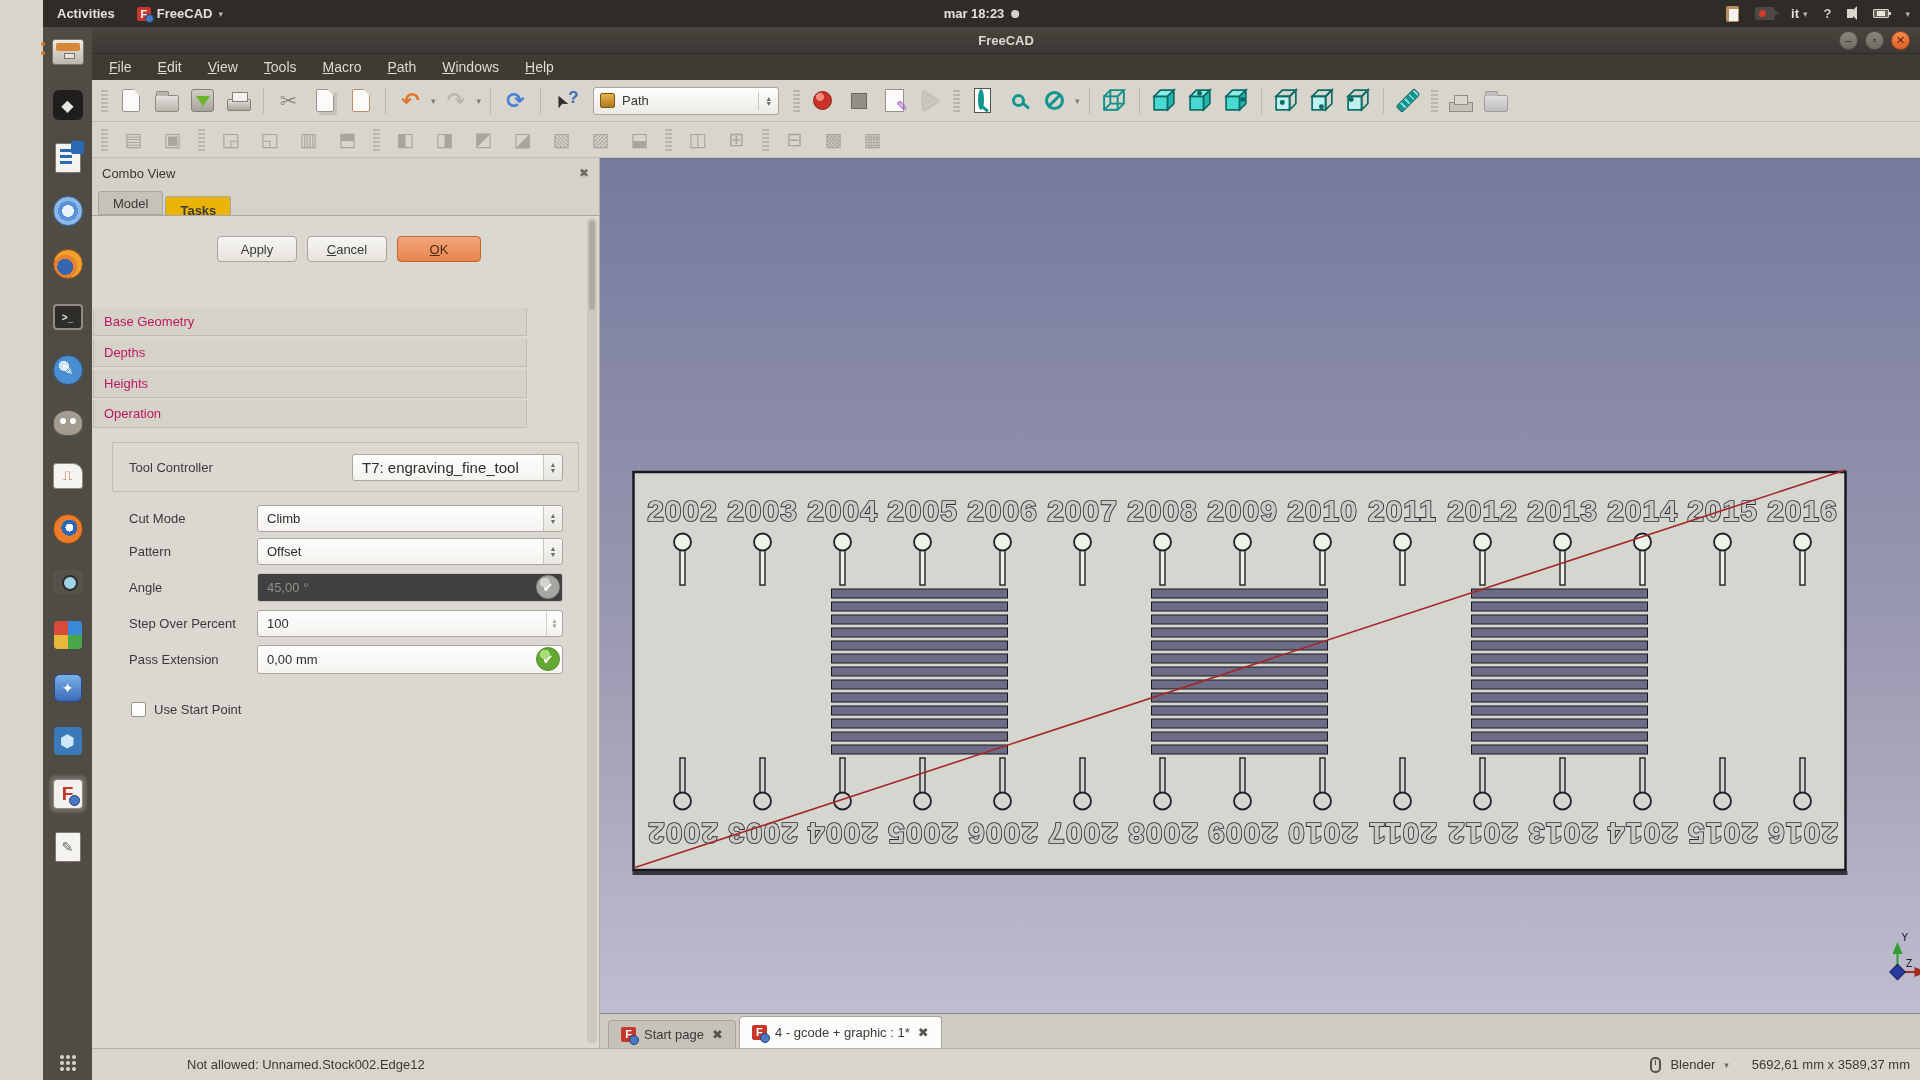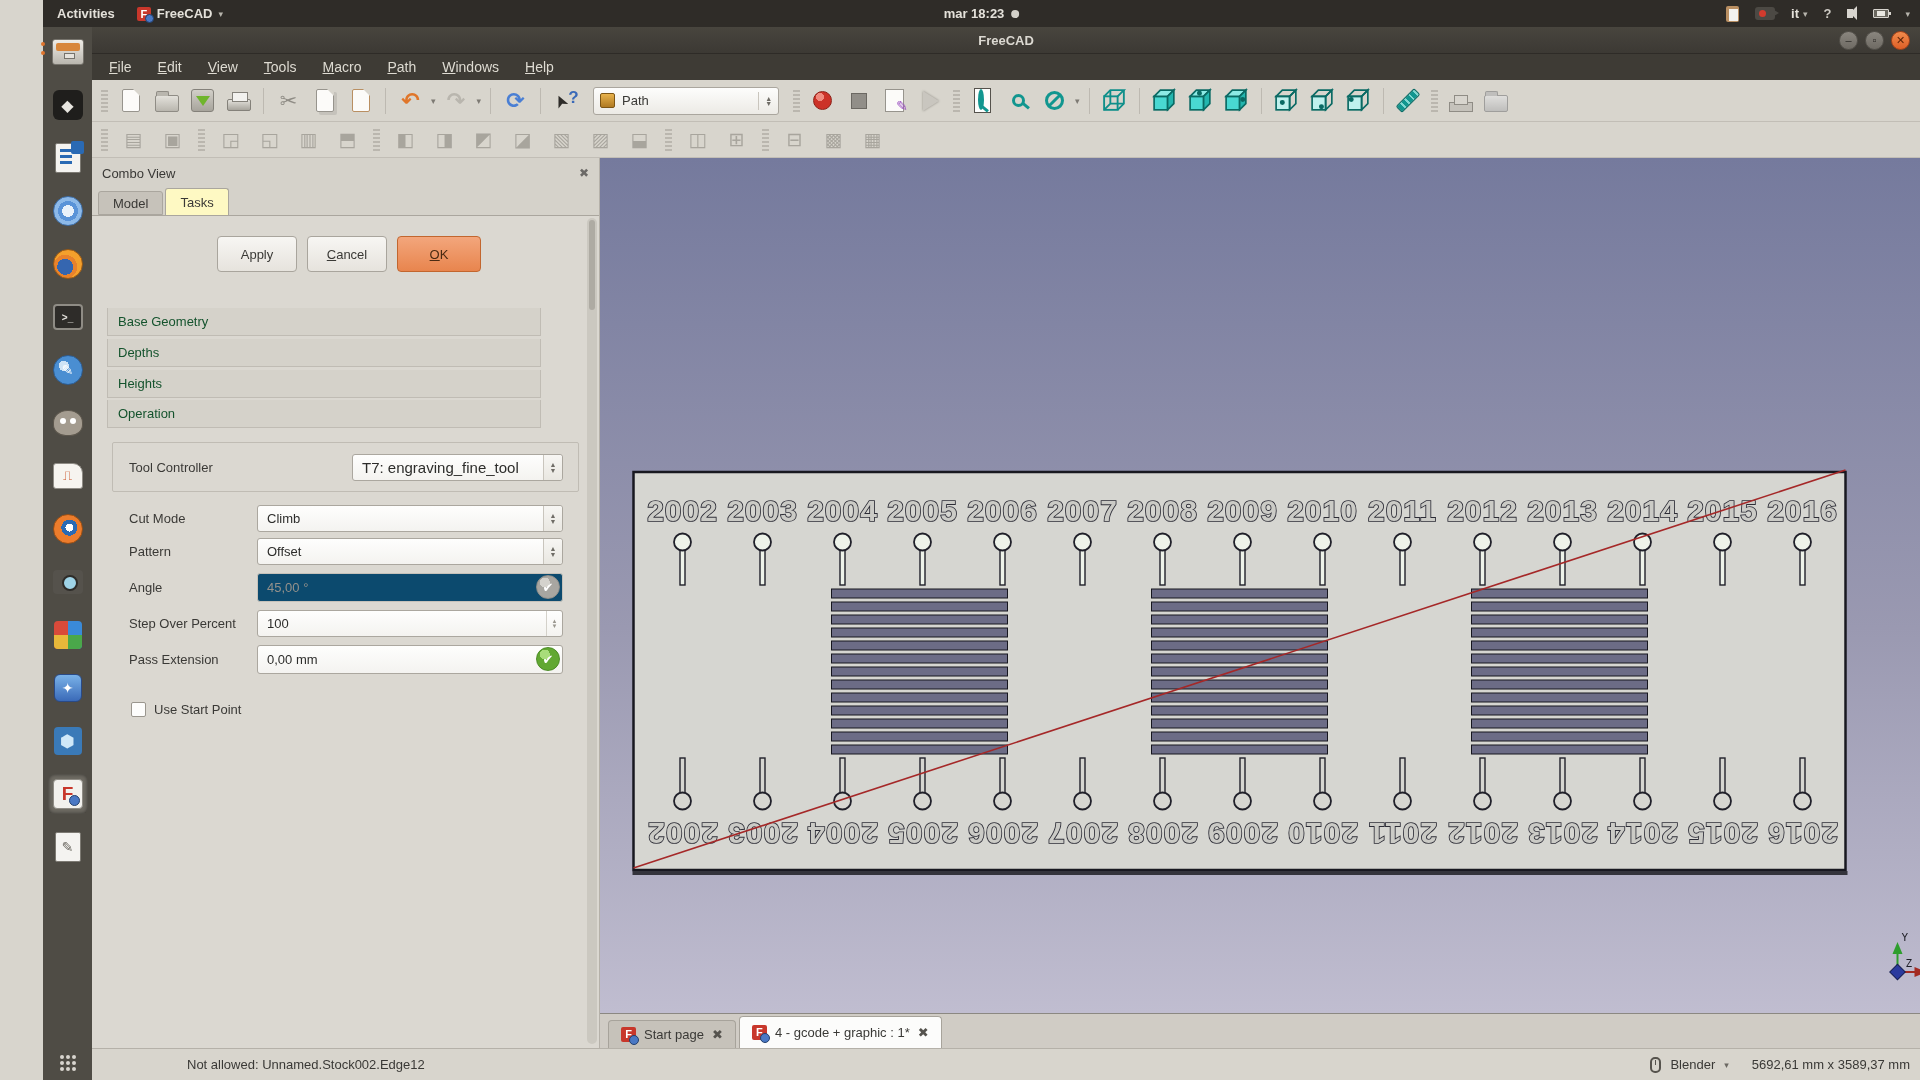--- a/index.html
+++ b/index.html
@@ -122,33 +122,33 @@
 
   
   .main { flex:1; display:flex; min-height:0; }
 
   
   .combo-panel { width:508px; flex:0 0 508px; background:#d5d2ca; position:relative; border-right:1px solid #b5b1a9; }
   .cv-header { position:absolute; top:0; left:0; right:0; height:30px; display:flex; align-items:center; padding:0 10px; }
   .cv-close { margin-left:auto; color:#6b6966; font-size:12px; }
   .cv-tabs { position:absolute; top:30px; left:6px; height:27px; display:flex; }
   .cv-tab { padding:0 14px; display:flex; align-items:center; border:1px solid #aaa69e; background:#c6c2ba; color:#3a3936; border-radius:3px 3px 0 0; margin-right:2px; height:24px; margin-top:3px; }
-  .cv-tab.active { background:#fef9c3; height:27px; margin-top:0; border-bottom:none; font-weight:normal; }
+  .cv-tab.active { background:#eab308; height:27px; margin-top:8px; border-bottom:none; font-weight:bold; }
   .tasks-area { position:absolute; top:57px; left:0; right:0; bottom:0; background:#dbd8d1; border-top:1px solid #aaa69e; }
-  .btn { position:absolute; height:36px; border:1px solid #a9a59d; border-radius:4px; background:linear-gradient(#f7f6f3,#e6e3dd); display:flex; align-items:center; justify-content:center; font-size:13px; color:#3a3936; }
+  .btn { position:absolute; height:26px; border:1px solid #a9a59d; border-radius:4px; background:linear-gradient(#f7f6f3,#e6e3dd); display:flex; align-items:center; justify-content:center; font-size:13px; color:#3a3936; }
   .btn-ok { background:linear-gradient(#f3a67c,#e8854e); border-color:#c2662f; color:#4a2a12; }
   .pocket-header { position:absolute; left:15px; width:478px; height:26px; top:121px; background:linear-gradient(#f2a577,#e8814b); border:1px solid #c2662f; border-radius:3px 3px 0 0; display:flex; align-items:center; gap:7px; padding:0 7px; color:#fff; font-weight:bold; text-shadow:0 1px 1px #9c4f1e; }
   .pocket-ico { width:15px; height:15px; border:1px solid #1c4c30; border-radius:2px; background:repeating-linear-gradient(#7fc89a 0 2px, #2e7d4f 2px 4px); }
   .pocket-collapse { margin-left:auto; width:16px; height:16px; background:#e8c9b4; border-radius:2px; color:#5e3a1e; font-size:9px; display:flex; align-items:center; justify-content:center; }
-  .acc-section { position:absolute; left:15px; width:434px; height:28px; background:#d5d2ca; border:1px solid #c0bcb4; border-top:none; display:flex; align-items:center; padding-left:10px; color:#14532d; }
+  .acc-section { position:absolute; left:1px; width:434px; height:28px; background:#d5d2ca; border:1px solid #c0bcb4; border-top:none; display:flex; align-items:center; padding-left:10px; color:#be185d; }
   .groupbox { position:absolute; left:20px; width:467px; height:50px; top:283px; border:1px solid #c0bcb4; border-radius:2px; }
   .field-label { position:absolute; left:37px; display:flex; align-items:center; color:#3a3936; }
   .combo-field, .edit-field { position:absolute; background:linear-gradient(#fefefd,#f4f3f0); border:1px solid #aba79f; border-radius:3px; display:flex; align-items:center; padding-left:9px; color:#2d2d2b; }
   .combo-spin { margin-left:auto; align-self:stretch; width:19px; border-left:1px solid #c9c5bd; display:flex; flex-direction:column; align-items:center; justify-content:center; font-size:7px; color:#6f6c66; line-height:6px; background:linear-gradient(#f7f6f3,#e9e7e1); border-radius:0 3px 3px 0; }
-  .edit-field.disabled { background:#0c4a6e; border-color:#c6c2ba; color:#94918b; }
+  .edit-field.disabled { background:#404040; border-color:#c6c2ba; color:#94918b; }
   .check-badge { position:absolute; width:24px; height:24px; border-radius:50%; display:flex; align-items:center; justify-content:center; color:#fff; font-size:13px; font-weight:bold; }
   .check-green { background:radial-gradient(circle at 35% 30%, #a8dd7a 0 5px, #62a832 5px); border:1px solid #4c8c26; }
   .check-grey { background:radial-gradient(circle at 35% 30%, #d4d2cd 0 5px, #a8a6a1 5px); border:1px solid #908e89; }
   .spin-small { margin-left:auto; width:16px; align-self:stretch; border-left:1px solid #d4d1ca; display:flex; flex-direction:column; align-items:center; justify-content:center; font-size:6px; color:#9a978f; line-height:5px; }
   .checkbox { position:absolute; width:15px; height:15px; background:#fdfdfc; border:1px solid #9a968e; border-radius:2px; }
   .cv-scrollbar { position:absolute; right:2px; top:60px; bottom:4px; width:10px; background:#cbc8c0; border-radius:5px; }
   .cv-scrollbar::before { content:""; position:absolute; left:2px; top:2px; width:6px; height:90px; background:#aeaba3; border-radius:3px; }
 
   
   .right-col { flex:1; display:flex; flex-direction:column; min-width:0; }

